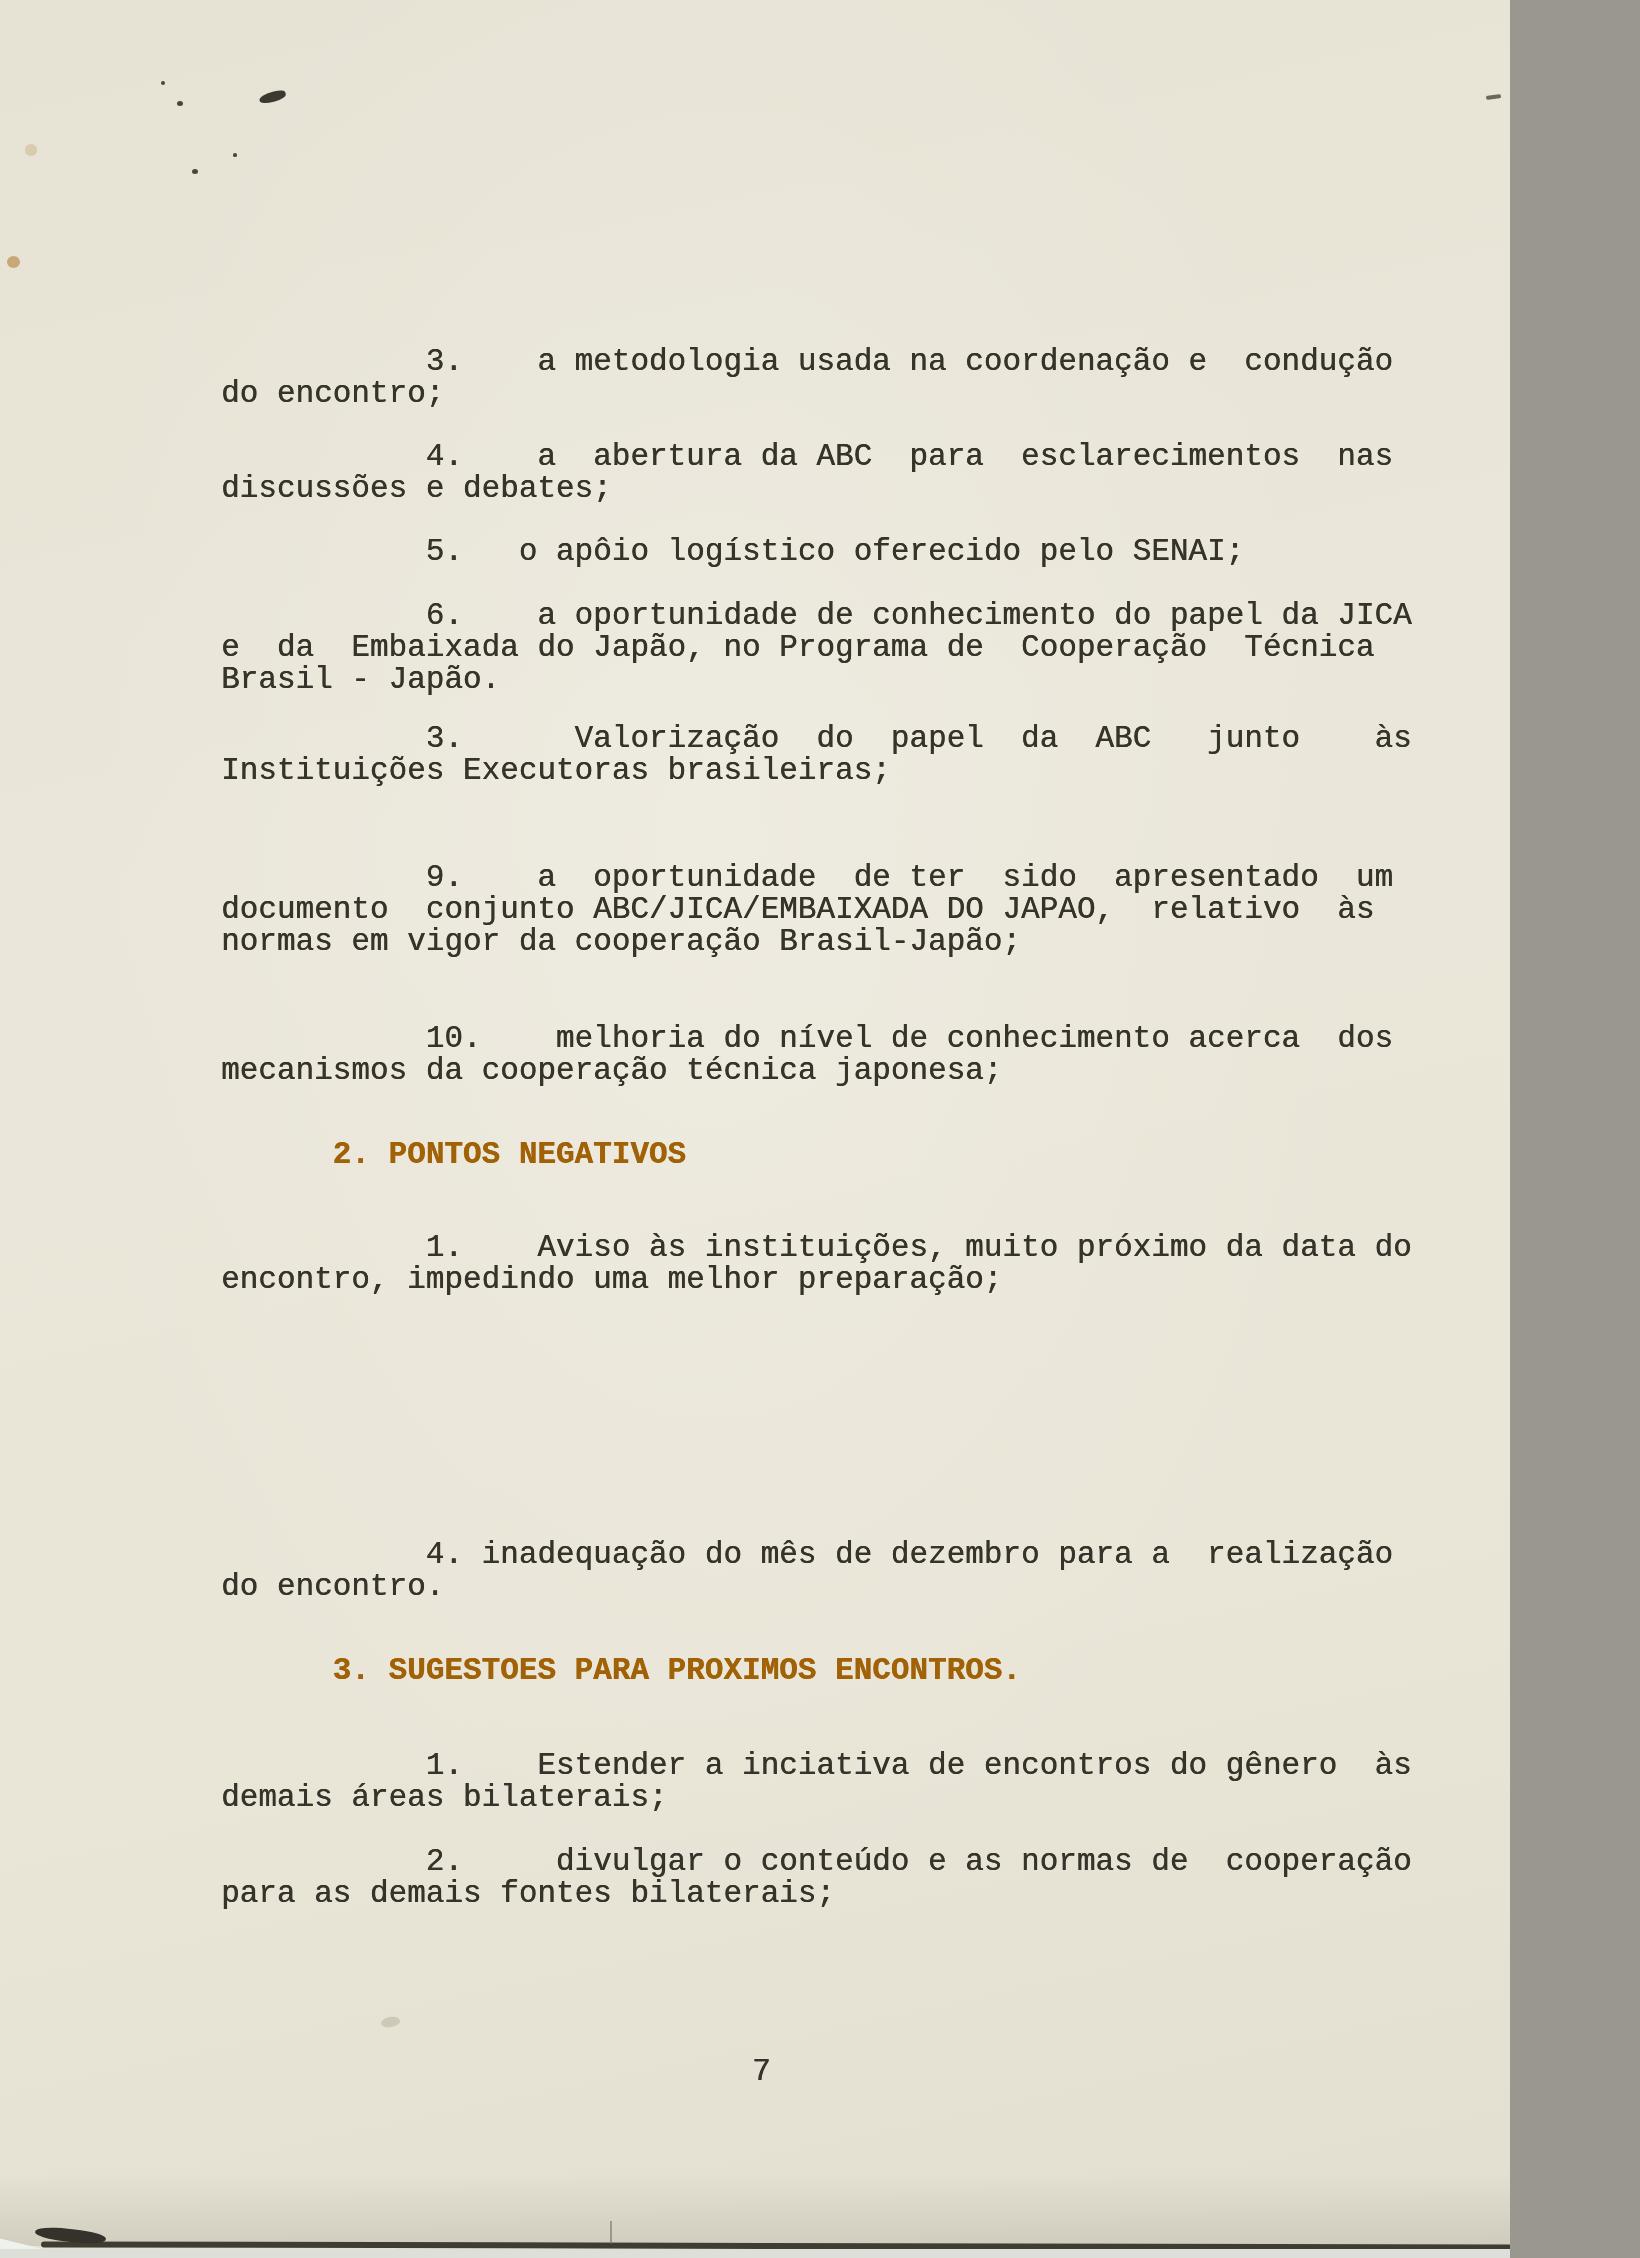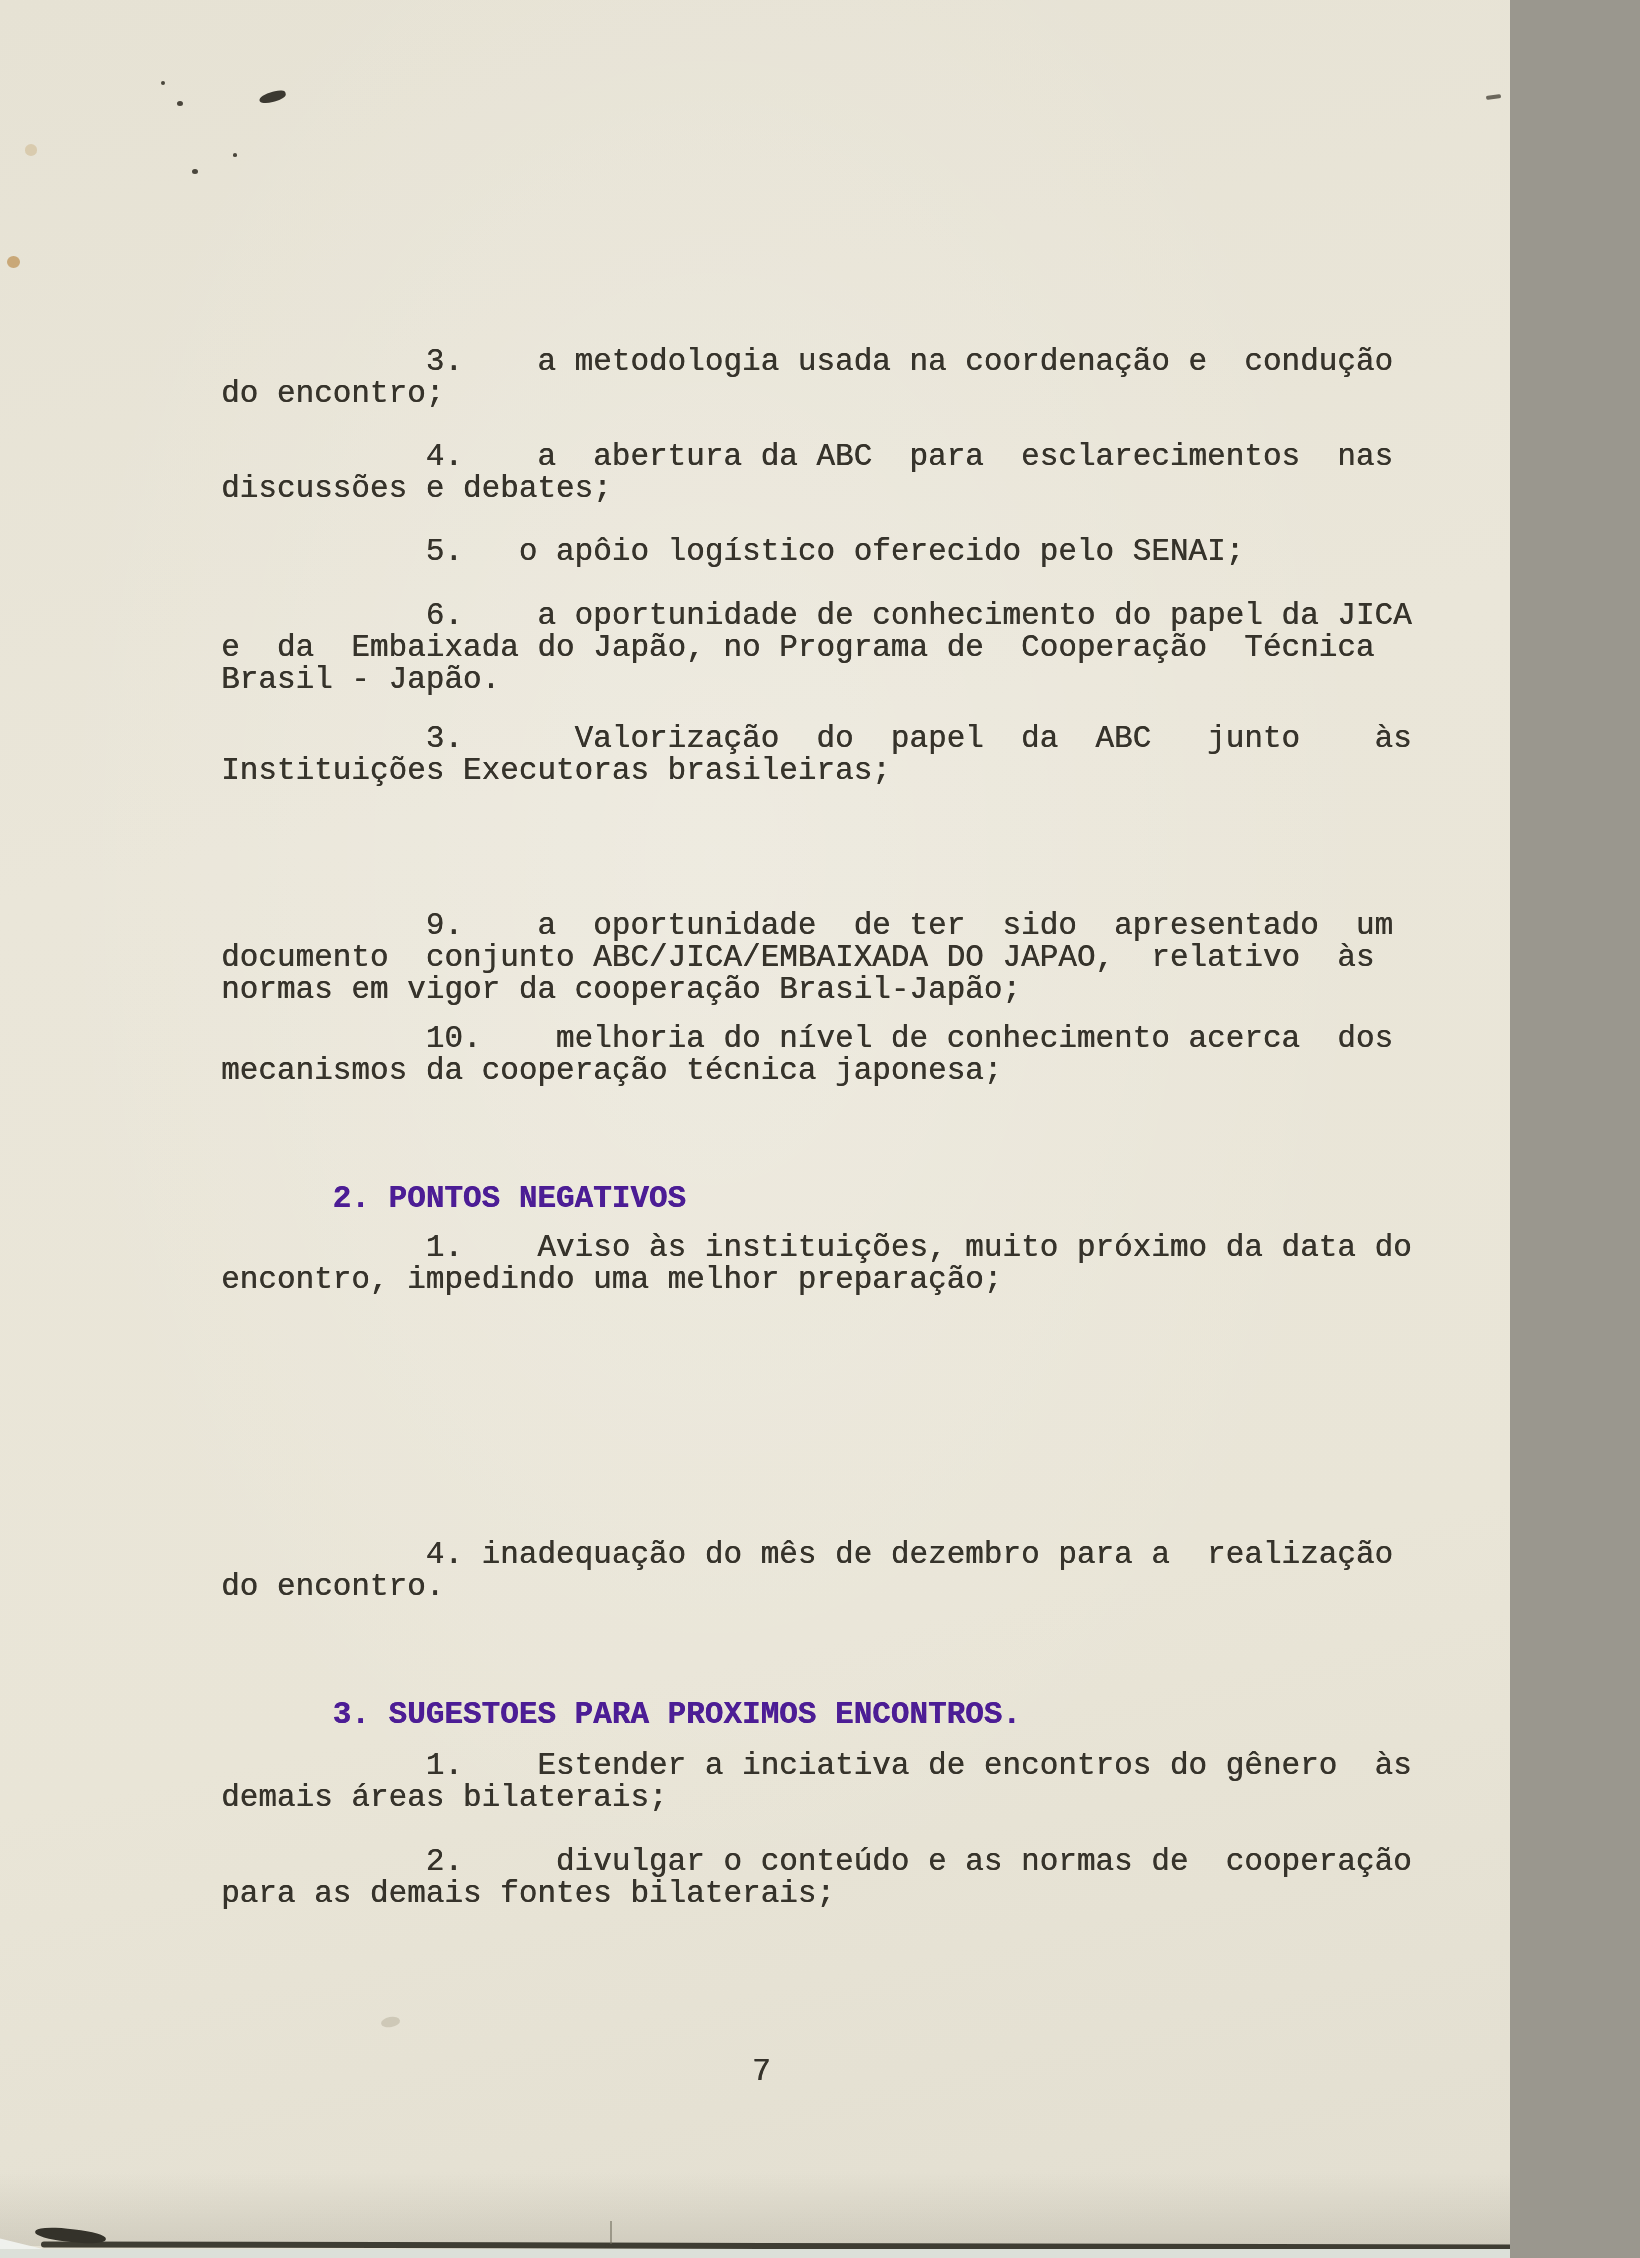--- a/index.html
+++ b/index.html
@@ -76,22 +76,21 @@
     left: 221px;
     white-space: pre;
     font-size: 31px;
     line-height: 32px;
     color: var(--ink, #36332b);
     text-shadow: 0.4px 0 0 currentColor;
     letter-spacing: 0;
   }
   .tw.heading {
     font-weight: bold;
-    color: #4c1d95;
-    margin-top: 44px;
+    color: #a16207;
   }
   #pageno {
     position: absolute;
     left: 752px; top: 2056px;
     white-space: pre;
     font-size: 31px;
     line-height: 32px;
     color: var(--ink, #36332b);
     text-shadow: 0.4px 0 0 currentColor;
   }
@@ -138,21 +137,21 @@
   <div class="tw" style="top:346px">           3.    a metodologia usada na coordenação e  condução
 do encontro;</div>
   <div class="tw" style="top:441px">           4.    a  abertura da ABC  para  esclarecimentos  nas
 discussões e debates;</div>
   <div class="tw" style="top:536px">           5.   o apôio logístico oferecido pelo SENAI;</div>
   <div class="tw" style="top:600px">           6.    a oportunidade de conhecimento do papel da JICA
 e  da  Embaixada do Japão, no Programa de  Cooperação  Técnica
 Brasil - Japão.</div>
   <div class="tw" style="top:723px">           3.      Valorização  do  papel  da  ABC   junto    às
 Instituições Executoras brasileiras;</div>
-  <div class="tw" style="top:910px">           9.    a  oportunidade  de ter  sido  apresentado  um
+  <div class="tw" style="top:862px">           9.    a  oportunidade  de ter  sido  apresentado  um
 documento  conjunto ABC/JICA/EMBAIXADA DO JAPAO,  relativo  às
 normas em vigor da cooperação Brasil-Japão;</div>
   <div class="tw" style="top:1023px">           10.    melhoria do nível de conhecimento acerca  dos
 mecanismos da cooperação técnica japonesa;</div>
 
   <div class="tw heading" style="top:1139px">      2. PONTOS NEGATIVOS</div>
 
   <div class="tw" style="top:1232px">           1.    Aviso às instituições, muito próximo da data do
 encontro, impedindo uma melhor preparação;</div>
   <div class="tw" style="top:1539px">           4. inadequação do mês de dezembro para a  realização

